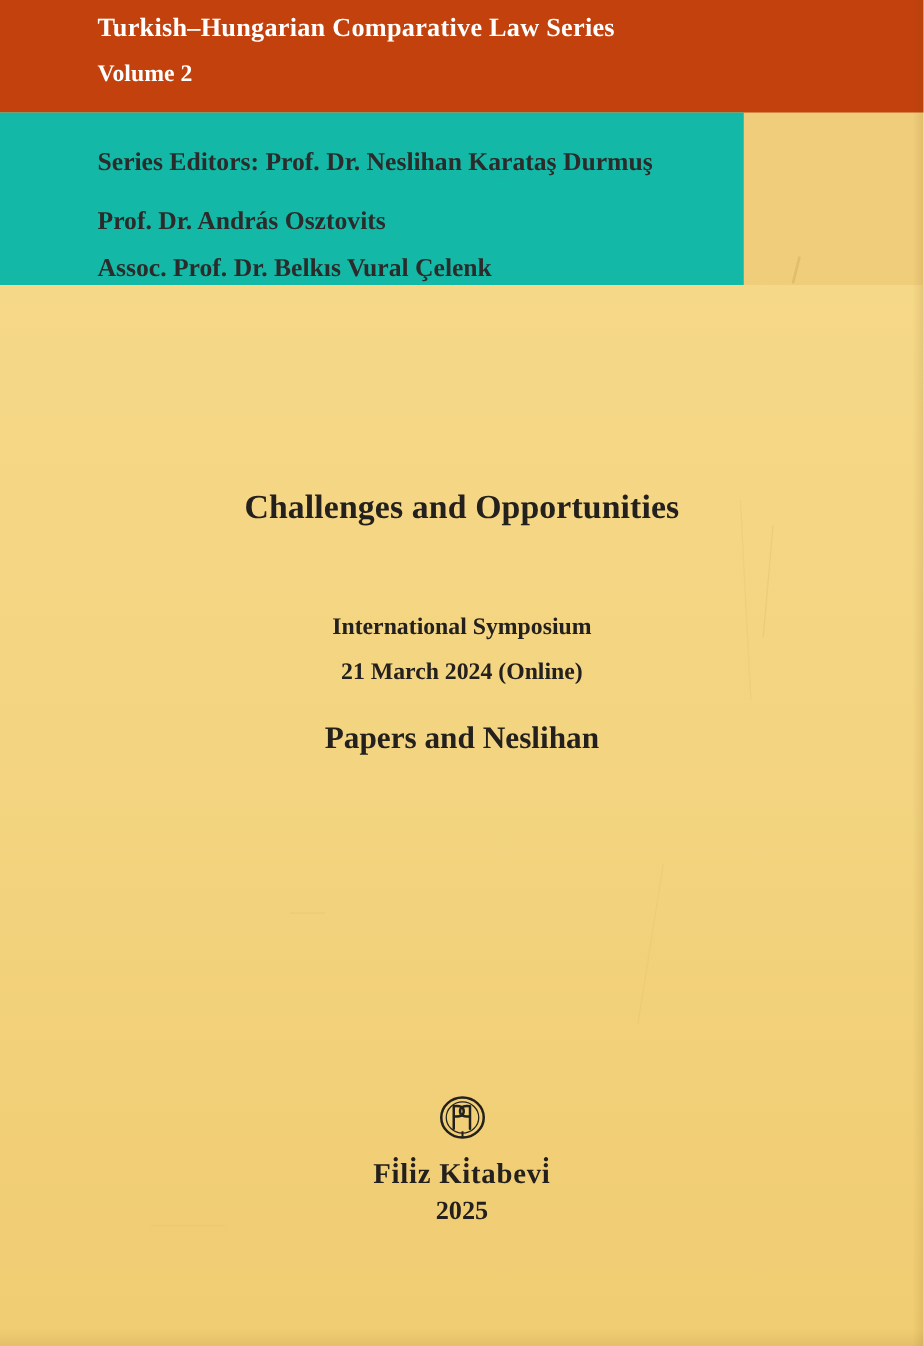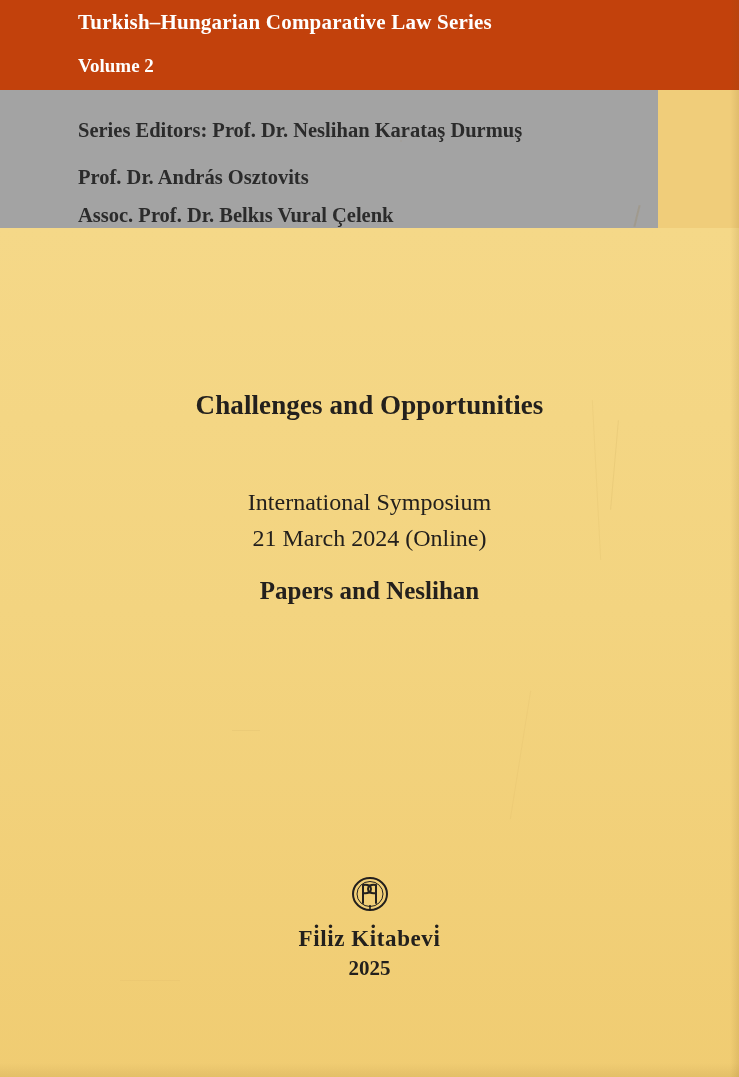--- a/index.html
+++ b/index.html
@@ -31,35 +31,35 @@
     top: 10px;
     font-size: 21px;
     font-weight: bold;
     color: #ffffff;
     letter-spacing: 0.2px;
     white-space: nowrap;
   }
   .band-top .volume {
     position: absolute;
     left: 78px;
-    top: 55px;
+    top: 49px;
     font-size: 19px;
     font-weight: bold;
     color: #ffffff;
     white-space: nowrap;
   }
 
   
   .band-editors {
     position: absolute;
     left: 0;
     top: 90px;
-    width: 658px;
+    width: 595px;
     height: 138px;
-    background: #a3a3a3;
+    background: #14b8a6;
   }
   .band-editors .ed-line {
     position: absolute;
     left: 78px;
     font-size: 20.5px;
     font-weight: bold;
     color: #2b2b2b;
     white-space: nowrap;
   }
   .band-editors .ed-line.l0 { top: 29px; }
@@ -106,22 +106,22 @@
     letter-spacing: 0.1px;
   }
   .subtitle-block {
     position: absolute;
     left: 0;
     top: 484px;
     width: 739px;
     text-align: center;
   }
   .subtitle-block .s-line {
-    font-size: 24px;
-    font-weight: normal;
+    font-size: 19px;
+    font-weight: bold;
     color: #23201d;
     line-height: 36px;
   }
   .papers-block {
     position: absolute;
     left: 0;
     top: 577px;
     width: 739px;
     text-align: center;
   }

